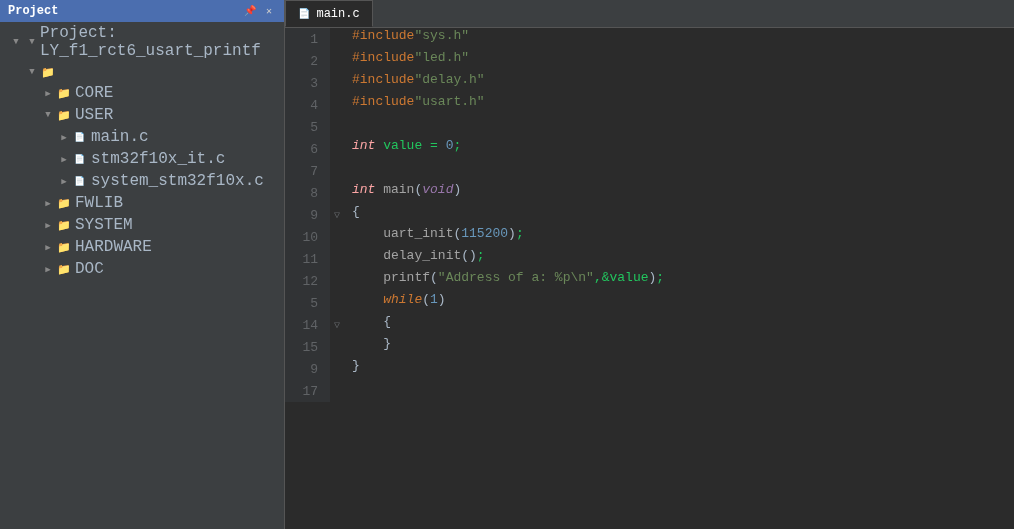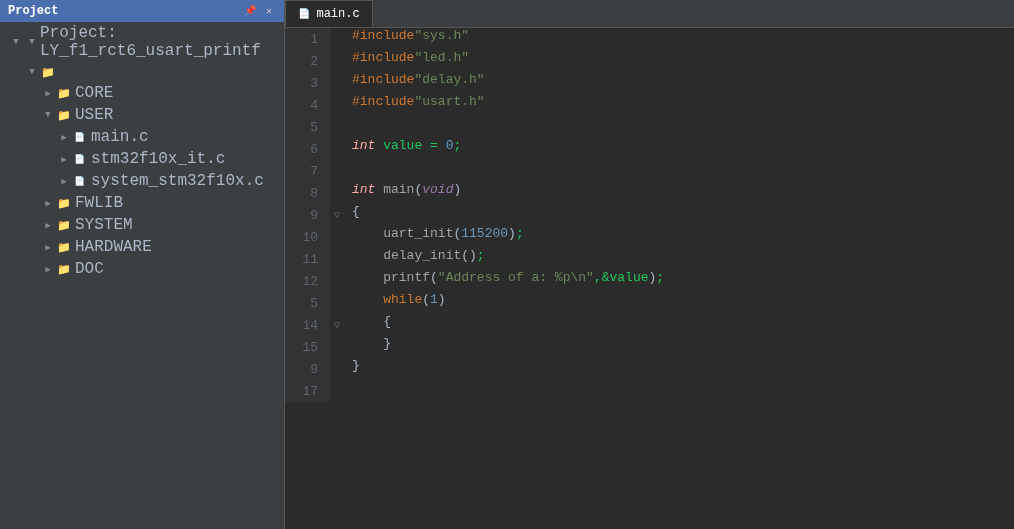--- a/index.html
+++ b/index.html
@@ -121,21 +121,21 @@
       font-size: 10px;
       color: #606366;
     }
 
     
     .kw-include { color: #cc7832; }
     .kw-string { color: #6a8759; }
     .kw-type { color: #fca5a5; font-style: italic; }
     .kw-number { color: #6897bb; }
     .kw-func { color: #a3a3a3; }
-    .kw-keyword { color: #cc7832; }
+    .kw-keyword { color: #cc7832; font-style: italic; }
     .kw-param { color: #9876aa; font-style: italic; }
     .kw-normal { color: #22c55e; }
     .kw-paren { color: #a9b7c6; }
     .kw-bracket { color: #a9b7c6; }
     .code-area-wrapper {
       display: flex;
       flex-direction: column;
       flex: 1;
       overflow: hidden;
     }

